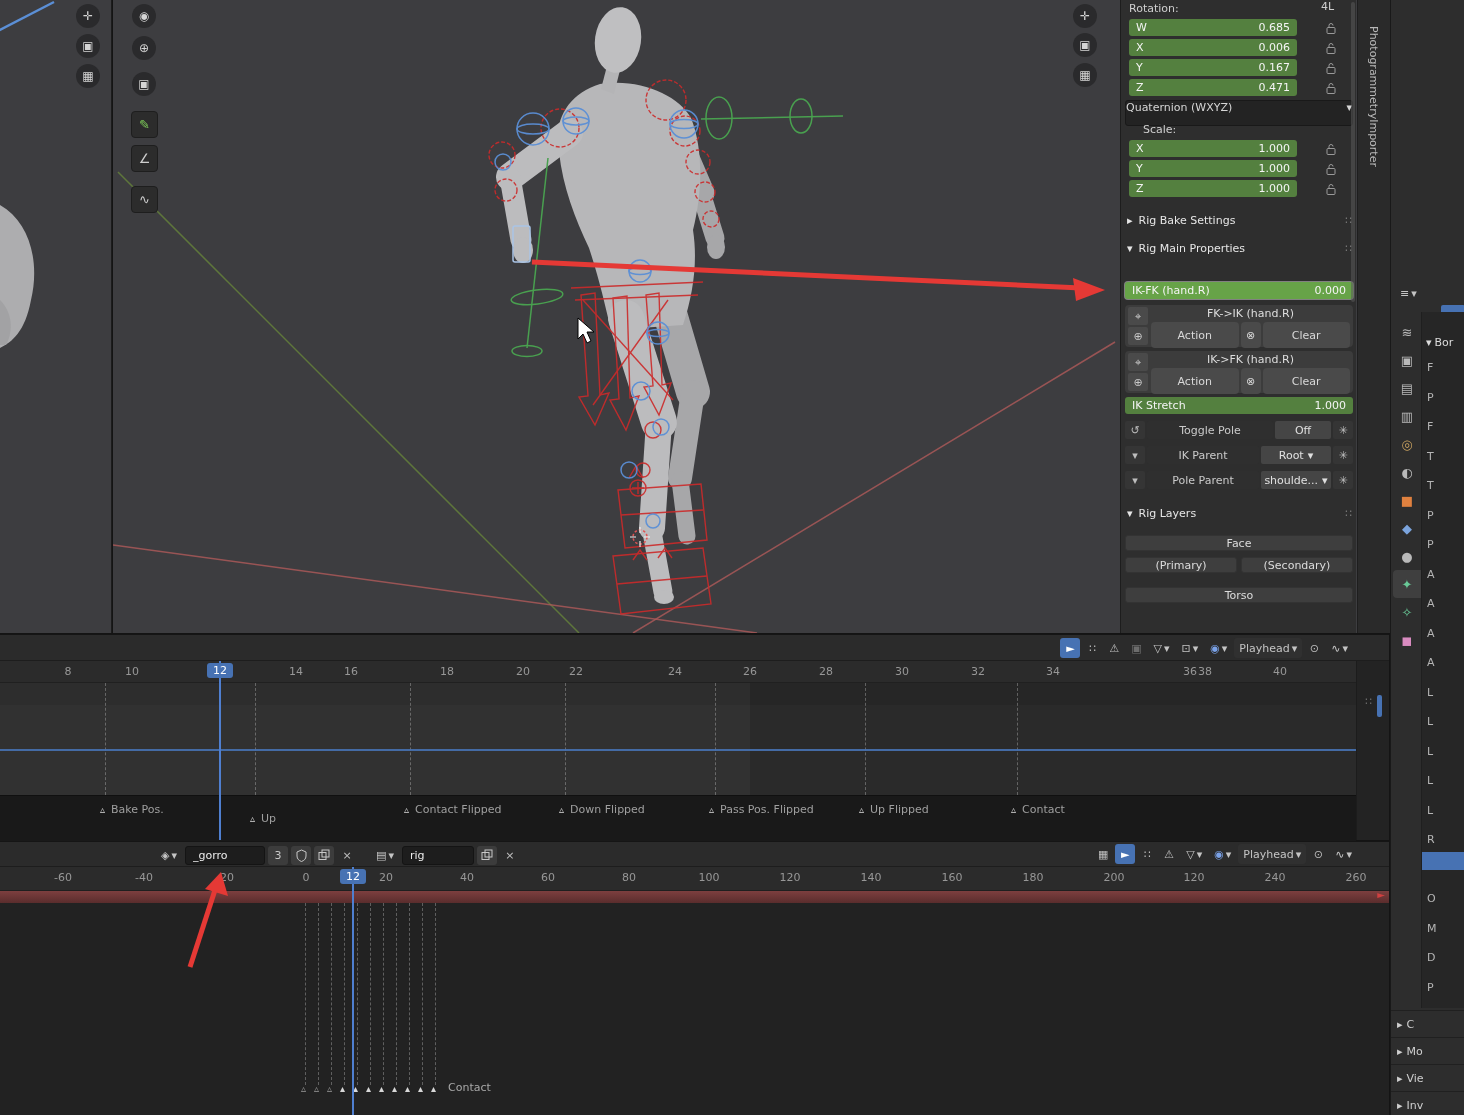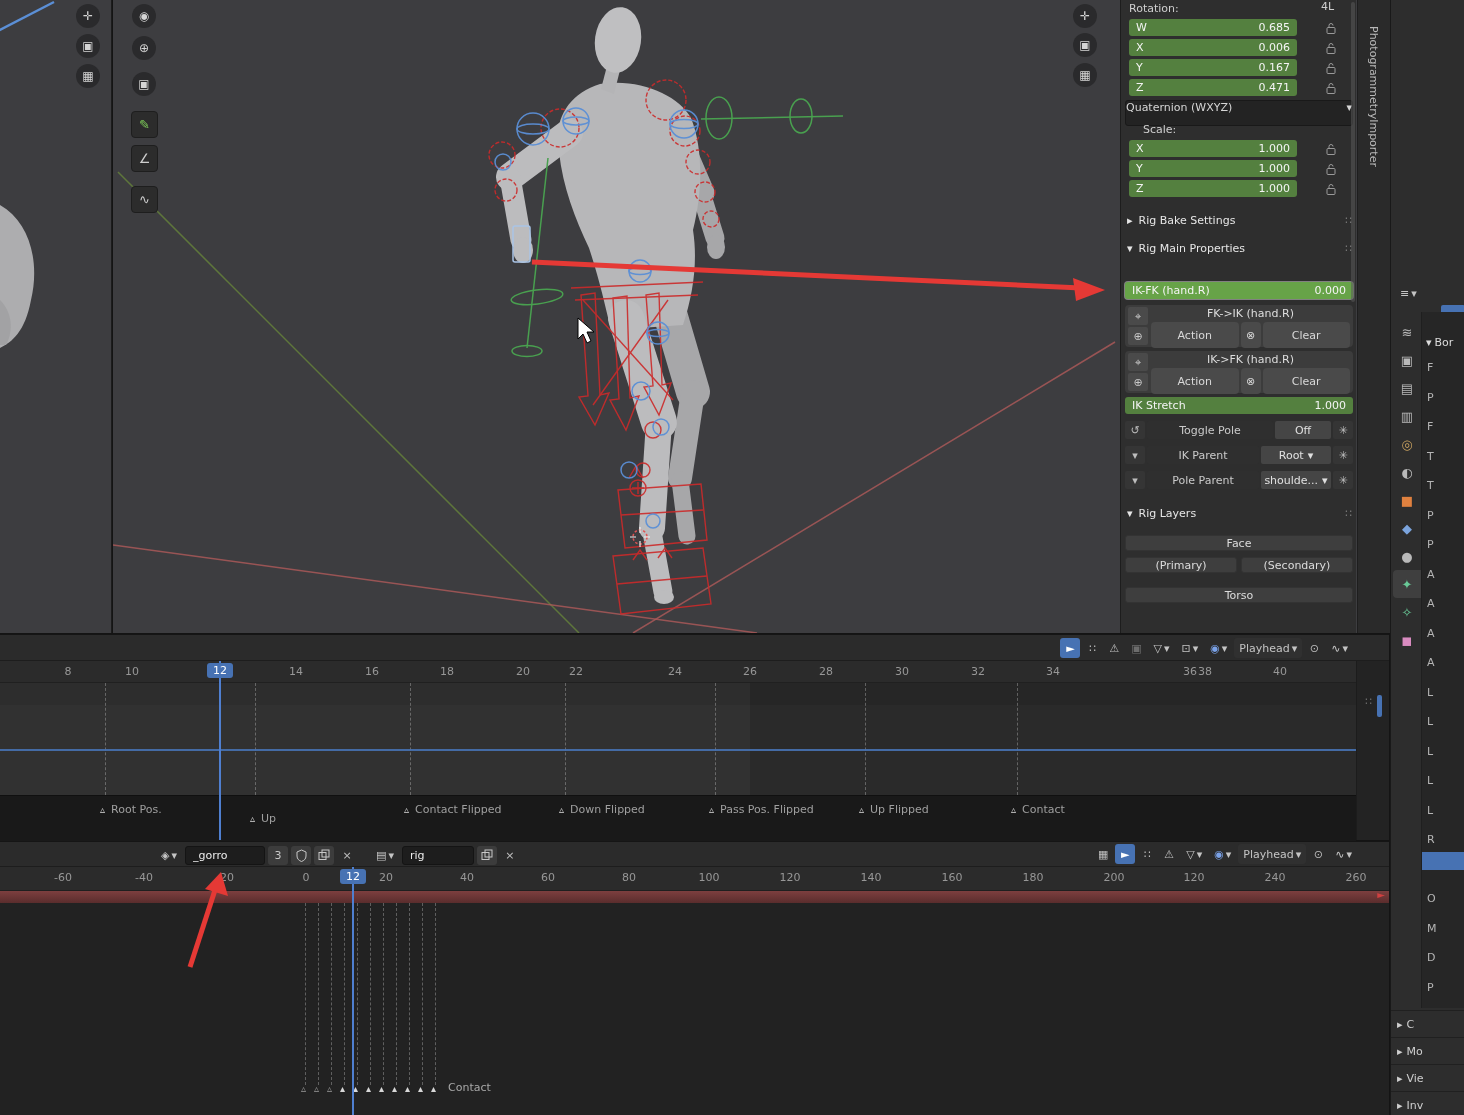--- a/index.html
+++ b/index.html
@@ -405,21 +405,21 @@
             <span>∿</span>
             <span>▾</span>
           </span>
       </div>
     </div>
 
     <div class="abs" style="left:0;top:26px;right:33px;height:22px;background:#2b2b2b;border-bottom:1px solid #202020">
       <span class="tick" style="left:68px">8</span>
       <span class="tick" style="left:132px">10</span>
       <span class="tick" style="left:296px">14</span>
-      <span class="tick" style="left:372px">16</span>
+      <span class="tick" style="left:351px">16</span>
       <span class="tick" style="left:447px">18</span>
       <span class="tick" style="left:523px">20</span>
       <span class="tick" style="left:576px">22</span>
       <span class="tick" style="left:675px">24</span>
       <span class="tick" style="left:750px">26</span>
       <span class="tick" style="left:826px">28</span>
       <span class="tick" style="left:902px">30</span>
       <span class="tick" style="left:978px">32</span>
       <span class="tick" style="left:1053px">34</span>
       <span class="tick" style="left:1190px">36</span>
@@ -437,21 +437,21 @@
       <div class="vdash" style="left:565px"></div>
       <div class="vdash" style="left:715px"></div>
       <div class="vdash" style="left:865px"></div>
       <div class="vdash" style="left:1017px"></div>
       <div class="abs" style="left:0;right:0;top:66px;height:2px;background:#4772b3;opacity:.9"></div>
     </div>
 
     <div class="abs" style="left:0;top:160px;right:33px;height:46px;background:#191919;border-top:1px solid #101010">
       <span class="mark" style="left:100px;top:7px">
           <span class="tri">▵</span>
-          <span>Root Pos.</span>
+          <span>Bake Pos.</span>
         </span>
       <span class="mark" style="left:250px;top:16px">
           <span class="tri">▵</span>
           <span>Up</span>
         </span>
       <span class="mark" style="left:404px;top:7px">
           <span class="tri">▵</span>
           <span>Contact Flipped</span>
         </span>
       <span class="mark" style="left:559px;top:7px">

